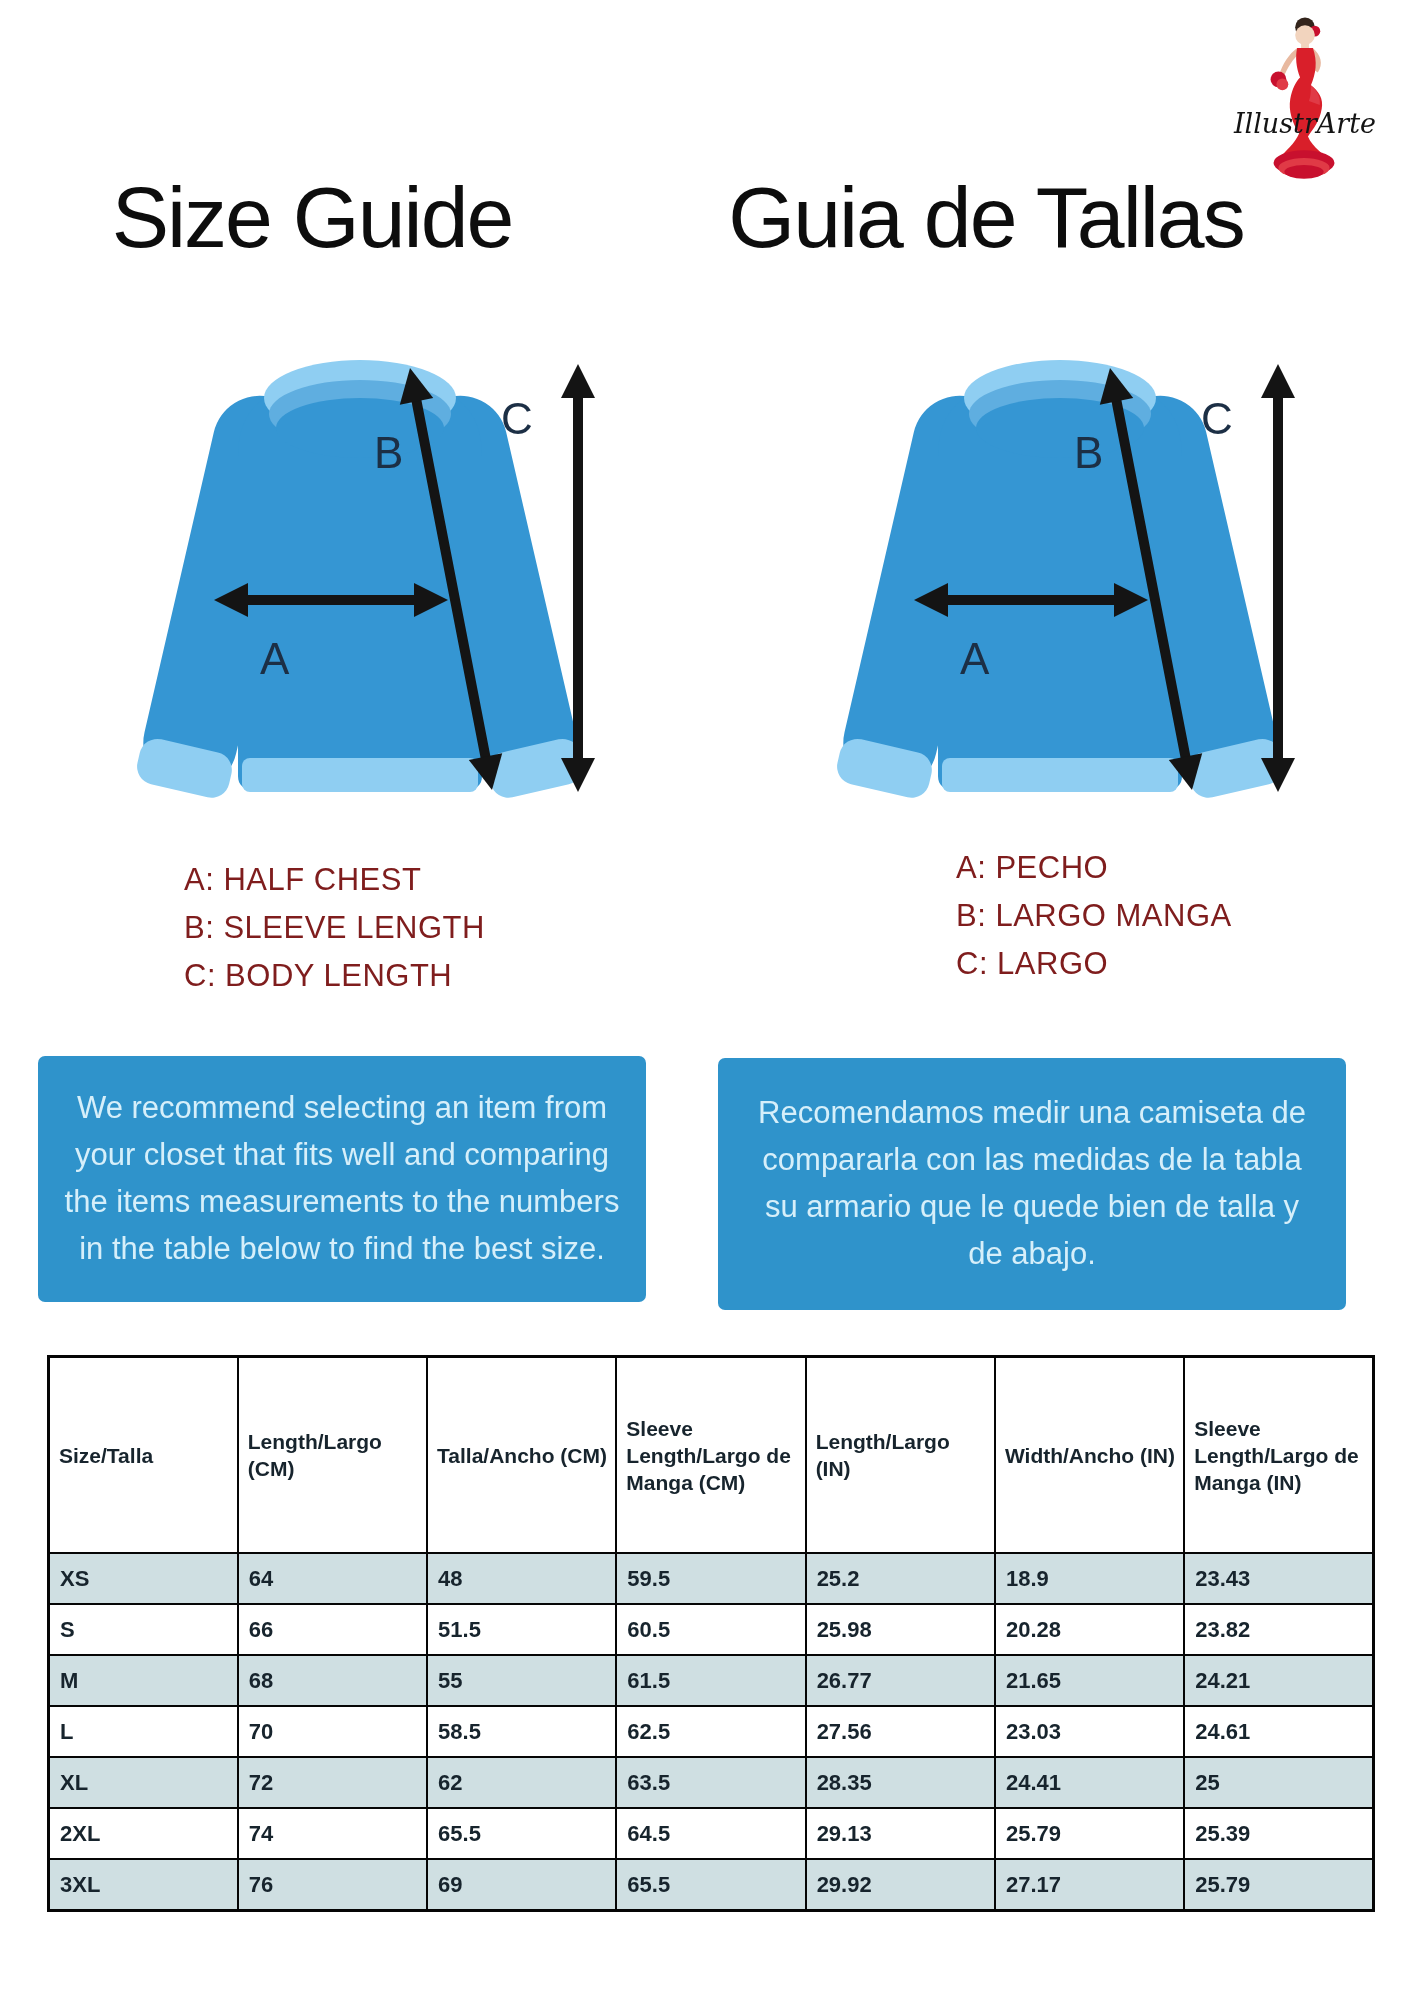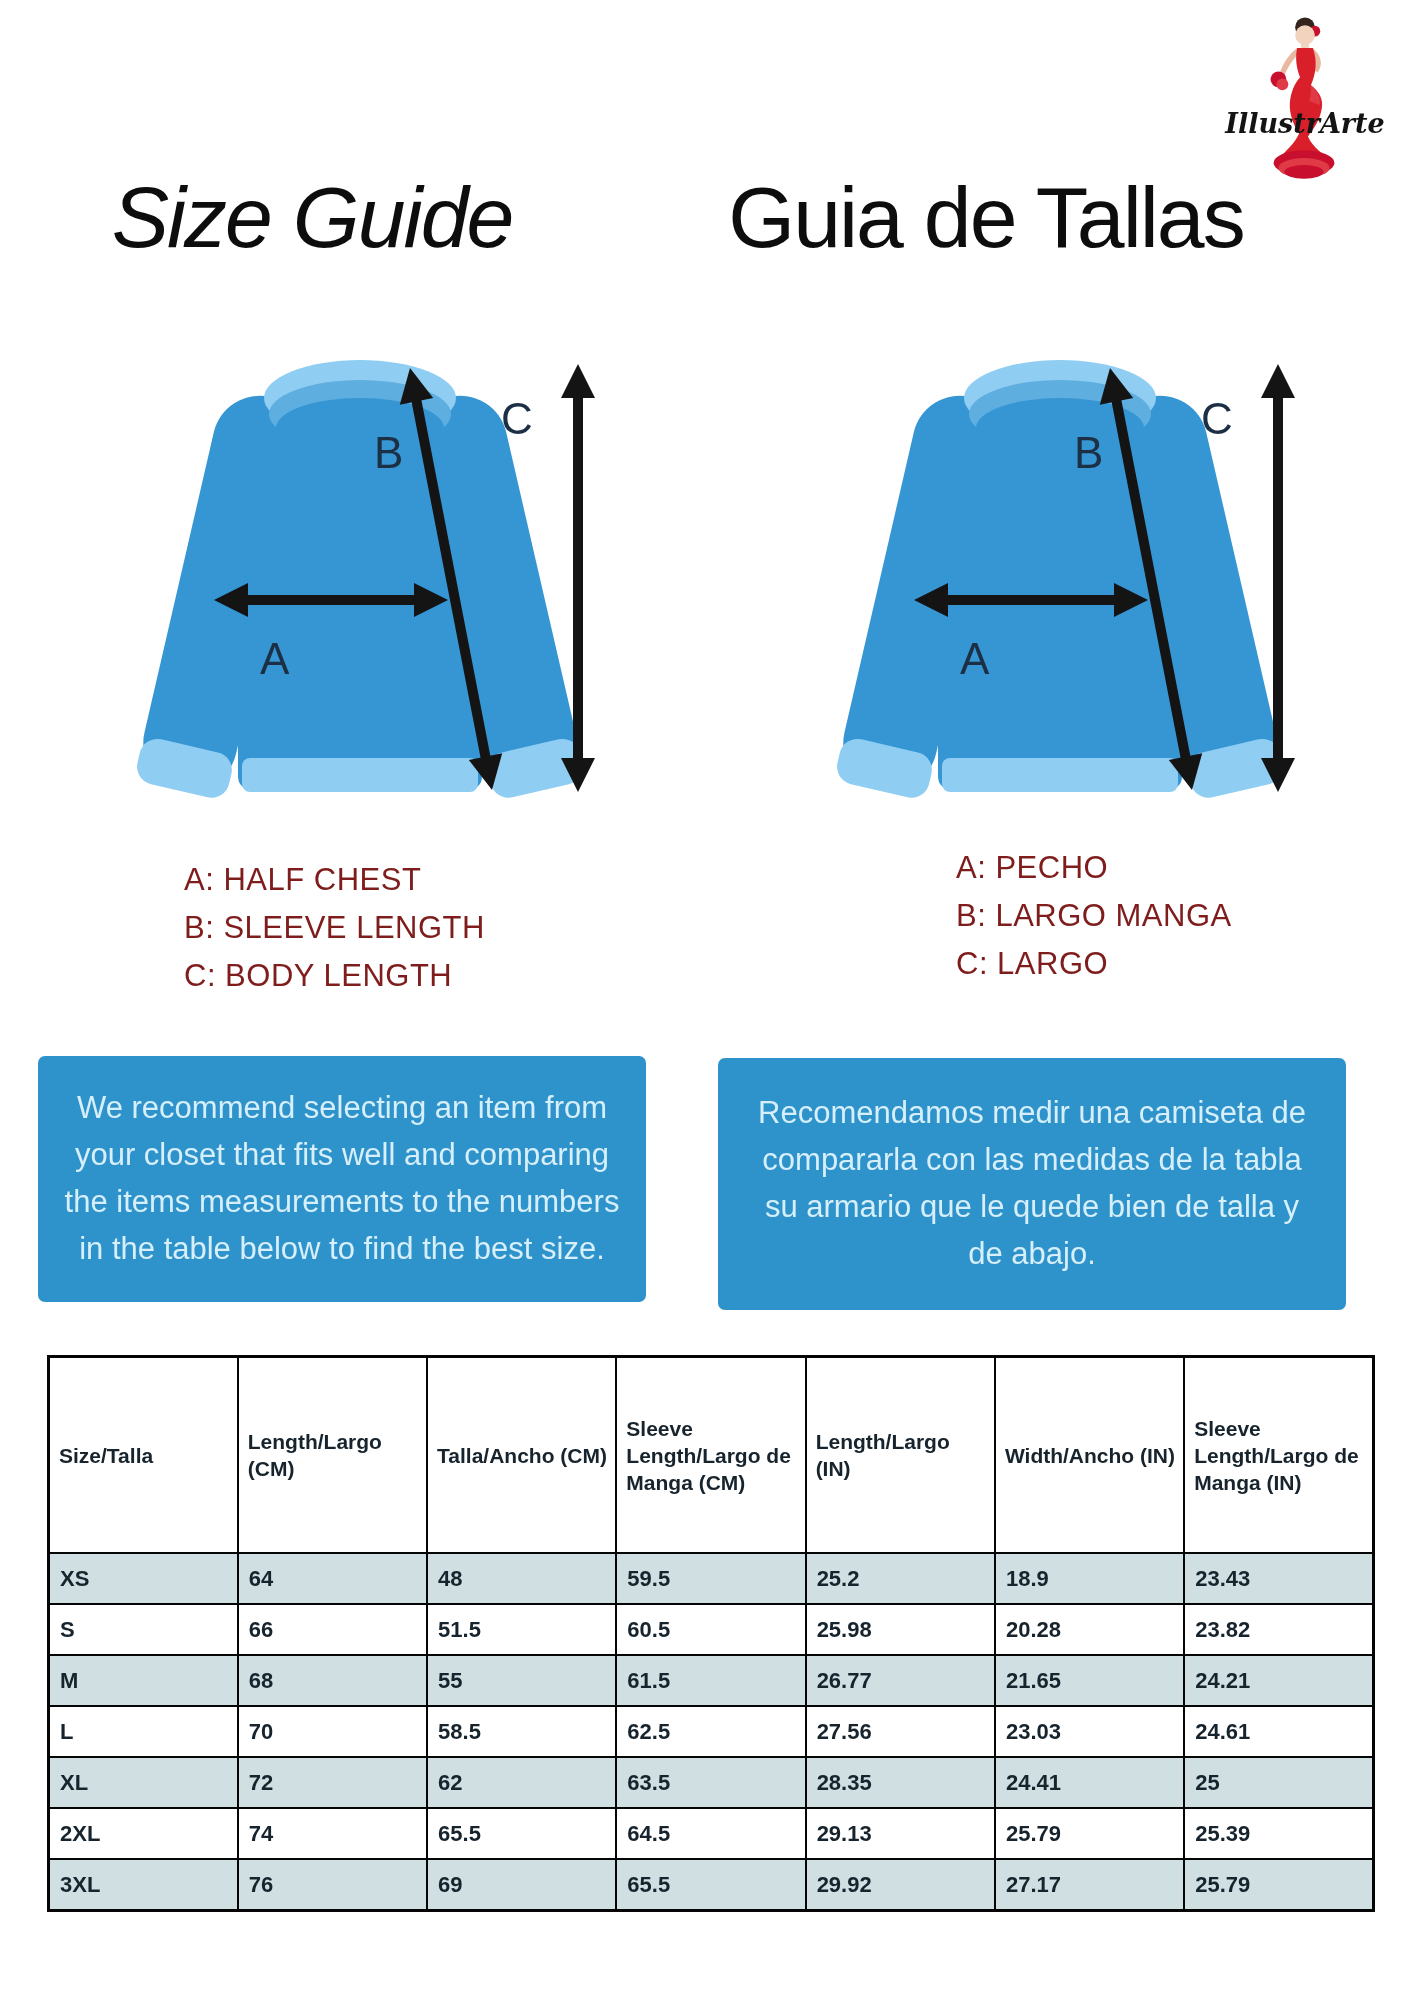--- a/index.html
+++ b/index.html
@@ -5,29 +5,29 @@
   html,body{margin:0;padding:0;background:#ffffff;}
   .page{
     position:relative;width:1414px;height:2000px;background:#fff;overflow:hidden;
     font-family:"Liberation Sans",sans-serif;color:#111;
   }
   
   .logo{position:absolute;left:1232px;top:10px;width:146px;height:186px;}
   .logo svg{position:absolute;left:14px;top:0;}
   .brand-text{
     position:absolute;left:-8px;top:98px;width:162px;text-align:center;
-    font-family:"DejaVu Serif",serif;font-style:italic;font-weight:700;
+    font-family:"DejaVu Serif",serif;font-style:italic;font-weight:400;
     font-size:27px;color:#141414;letter-spacing:0px;
   }
   
   .title{
     position:absolute;top:172px;font-size:86px;line-height:90px;font-weight:400;
     color:#0d0d0d;letter-spacing:-2px;text-align:center;white-space:nowrap;
   }
-  .title-en{left:56px;width:512px;font-style:italic;}
+  .title-en{left:56px;width:512px;}
   .title-es{left:676px;width:620px;}
   
   .sweater{position:absolute;width:560px;height:480px;}
   .sweater-en{left:80px;top:338px;}
   .sweater-es{left:780px;top:338px;}
   .fill-body{fill:var(--sweater-body,#3596D3);}
   .fill-trim{fill:var(--sweater-trim,#8FCEF2);}
   .fill-shadow{fill:var(--collar-shadow,#5FAEE0);}
   .arrow-line{stroke:var(--arrow,#141414);stroke-width:10;stroke-linecap:round;fill:none;}
   .arrow-head{fill:var(--arrow,#141414);}

